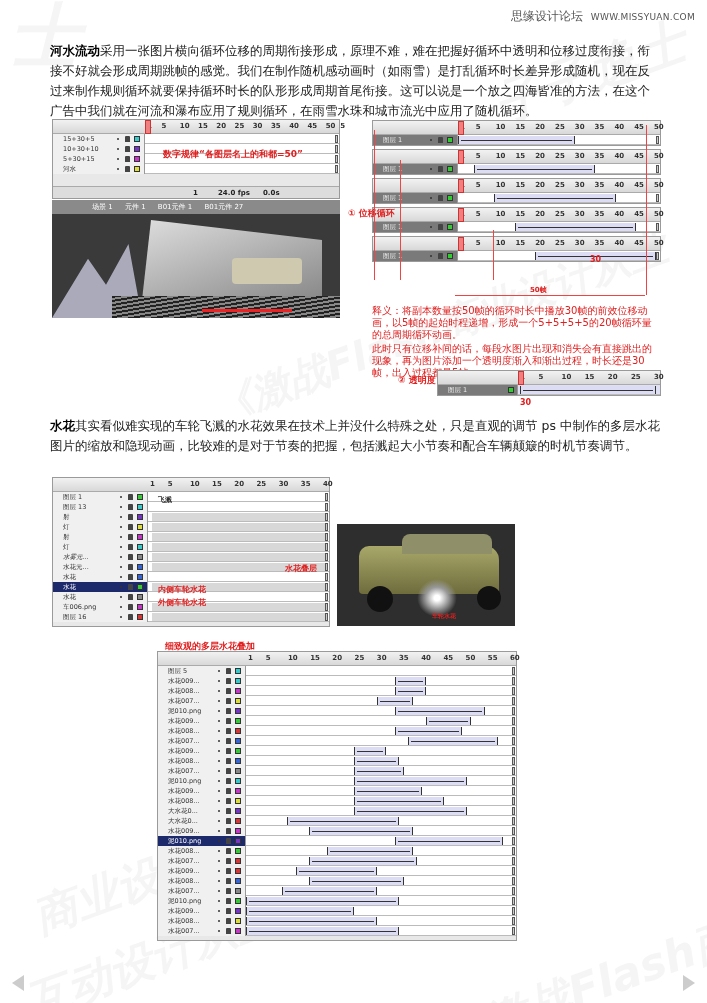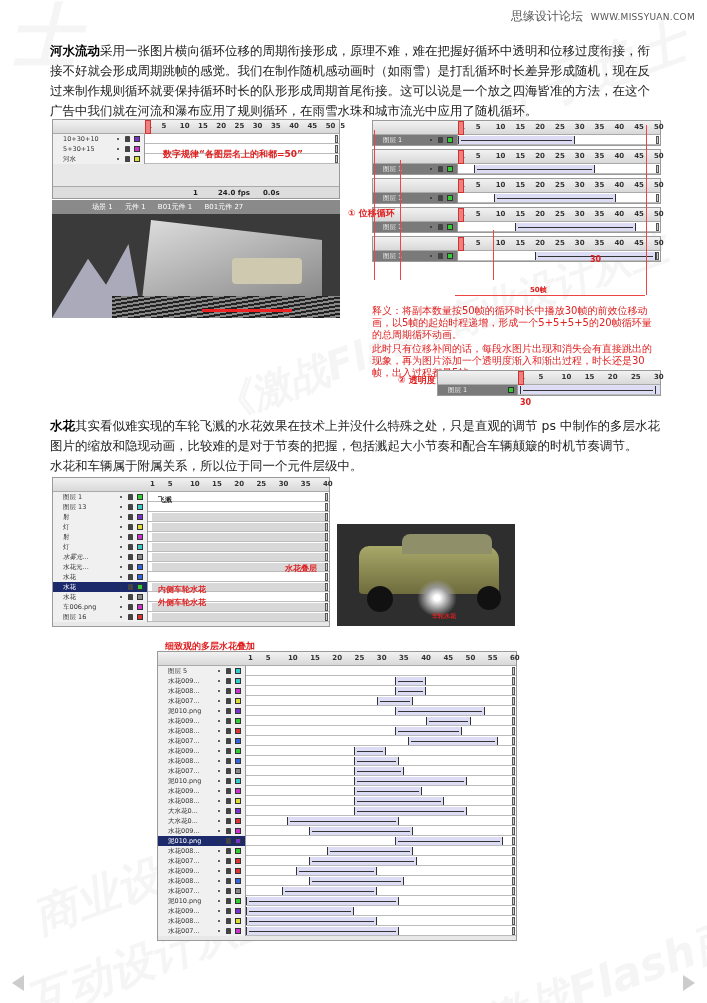--- a/index.html
+++ b/index.html
@@ -67,20 +67,29 @@
         <span style="left: 126px;">35</span>
         <span style="left: 144.235px;">40</span>
         <span style="left: 162.471px;">45</span>
         <span style="left: 180.706px;">50</span>
         <span style="left: 195.294px;">5</span>
       </div>
   <div class="playhead" style="left: 92px;"></div>
     </div>
   <div id="tl1-layers">
       <div class="layer-row">
+        <div class="layer-name" style="width: 92px;">15+30+5</div>
+        <div class="dot" style="left: 64px;"></div>
+        <div class="lock" style="left: 72px;"></div>
+        <div class="swatch" style="left: 81px; background: rgb(51, 204, 204);"></div>
+        <div class="frames" style="left: 92px; width: 196px;">
+          <div class="endmark" style="left: 190px;"></div>
+        </div>
+      </div>
+      <div class="layer-row">
         <div class="layer-name" style="width: 92px;">10+30+10</div>
         <div class="dot" style="left: 64px;"></div>
         <div class="lock" style="left: 72px;"></div>
         <div class="swatch" style="left: 81px; background: rgb(119, 51, 204);"></div>
         <div class="frames" style="left: 92px; width: 196px;">
           <div class="endmark" style="left: 190px;"></div>
         </div>
       </div>
       <div class="layer-row">
         <div class="layer-name" style="width: 92px;">5+30+15</div>
@@ -295,21 +304,20 @@
   <div class="layer-row" style="background:#e0e0f5;">
     <div class="layer-name" style="width:80px;background:#7a7a7a;color:#eee;">图层 1</div>
     <div class="swatch" style="left:70px;background:#33cc33;"></div>
   <div class="tween" style="left: 82px; width: 136px;"></div>
     </div>
 </div>
 <div class="anno" style="left:520px;top:398px;font-size:8px;">30</div>
 
 <div class="para" style="top:416px;">
   <b>水花</b><span>其实看似难实现的车轮飞溅的水花效果在技术上并没什么特殊之处，只是直观的调节 ps 中制作的多层水花图片的缩放和隐现动画，比较难的是对于节奏的把握，包括溅起大小节奏和配合车辆颠簸的时机节奏调节。</span><br>
-  <span>水花和车辆属于附属关系，所以位于同一个元件层级中。</span>
 </div>
 
 <div class="tl" style="left:52px;top:477px;width:278px;height:150px;">
   <div class="tl-head">
       <div class="ruler" id="tl2-ruler" style="left:95px;width:183px;">
         <span style="left: 2px;">1</span>
         <span style="left: 19.7436px;">5</span>
         <span style="left: 41.9231px;">10</span>
         <span style="left: 64.1026px;">15</span>
         <span style="left: 86.2821px;">20</span>

